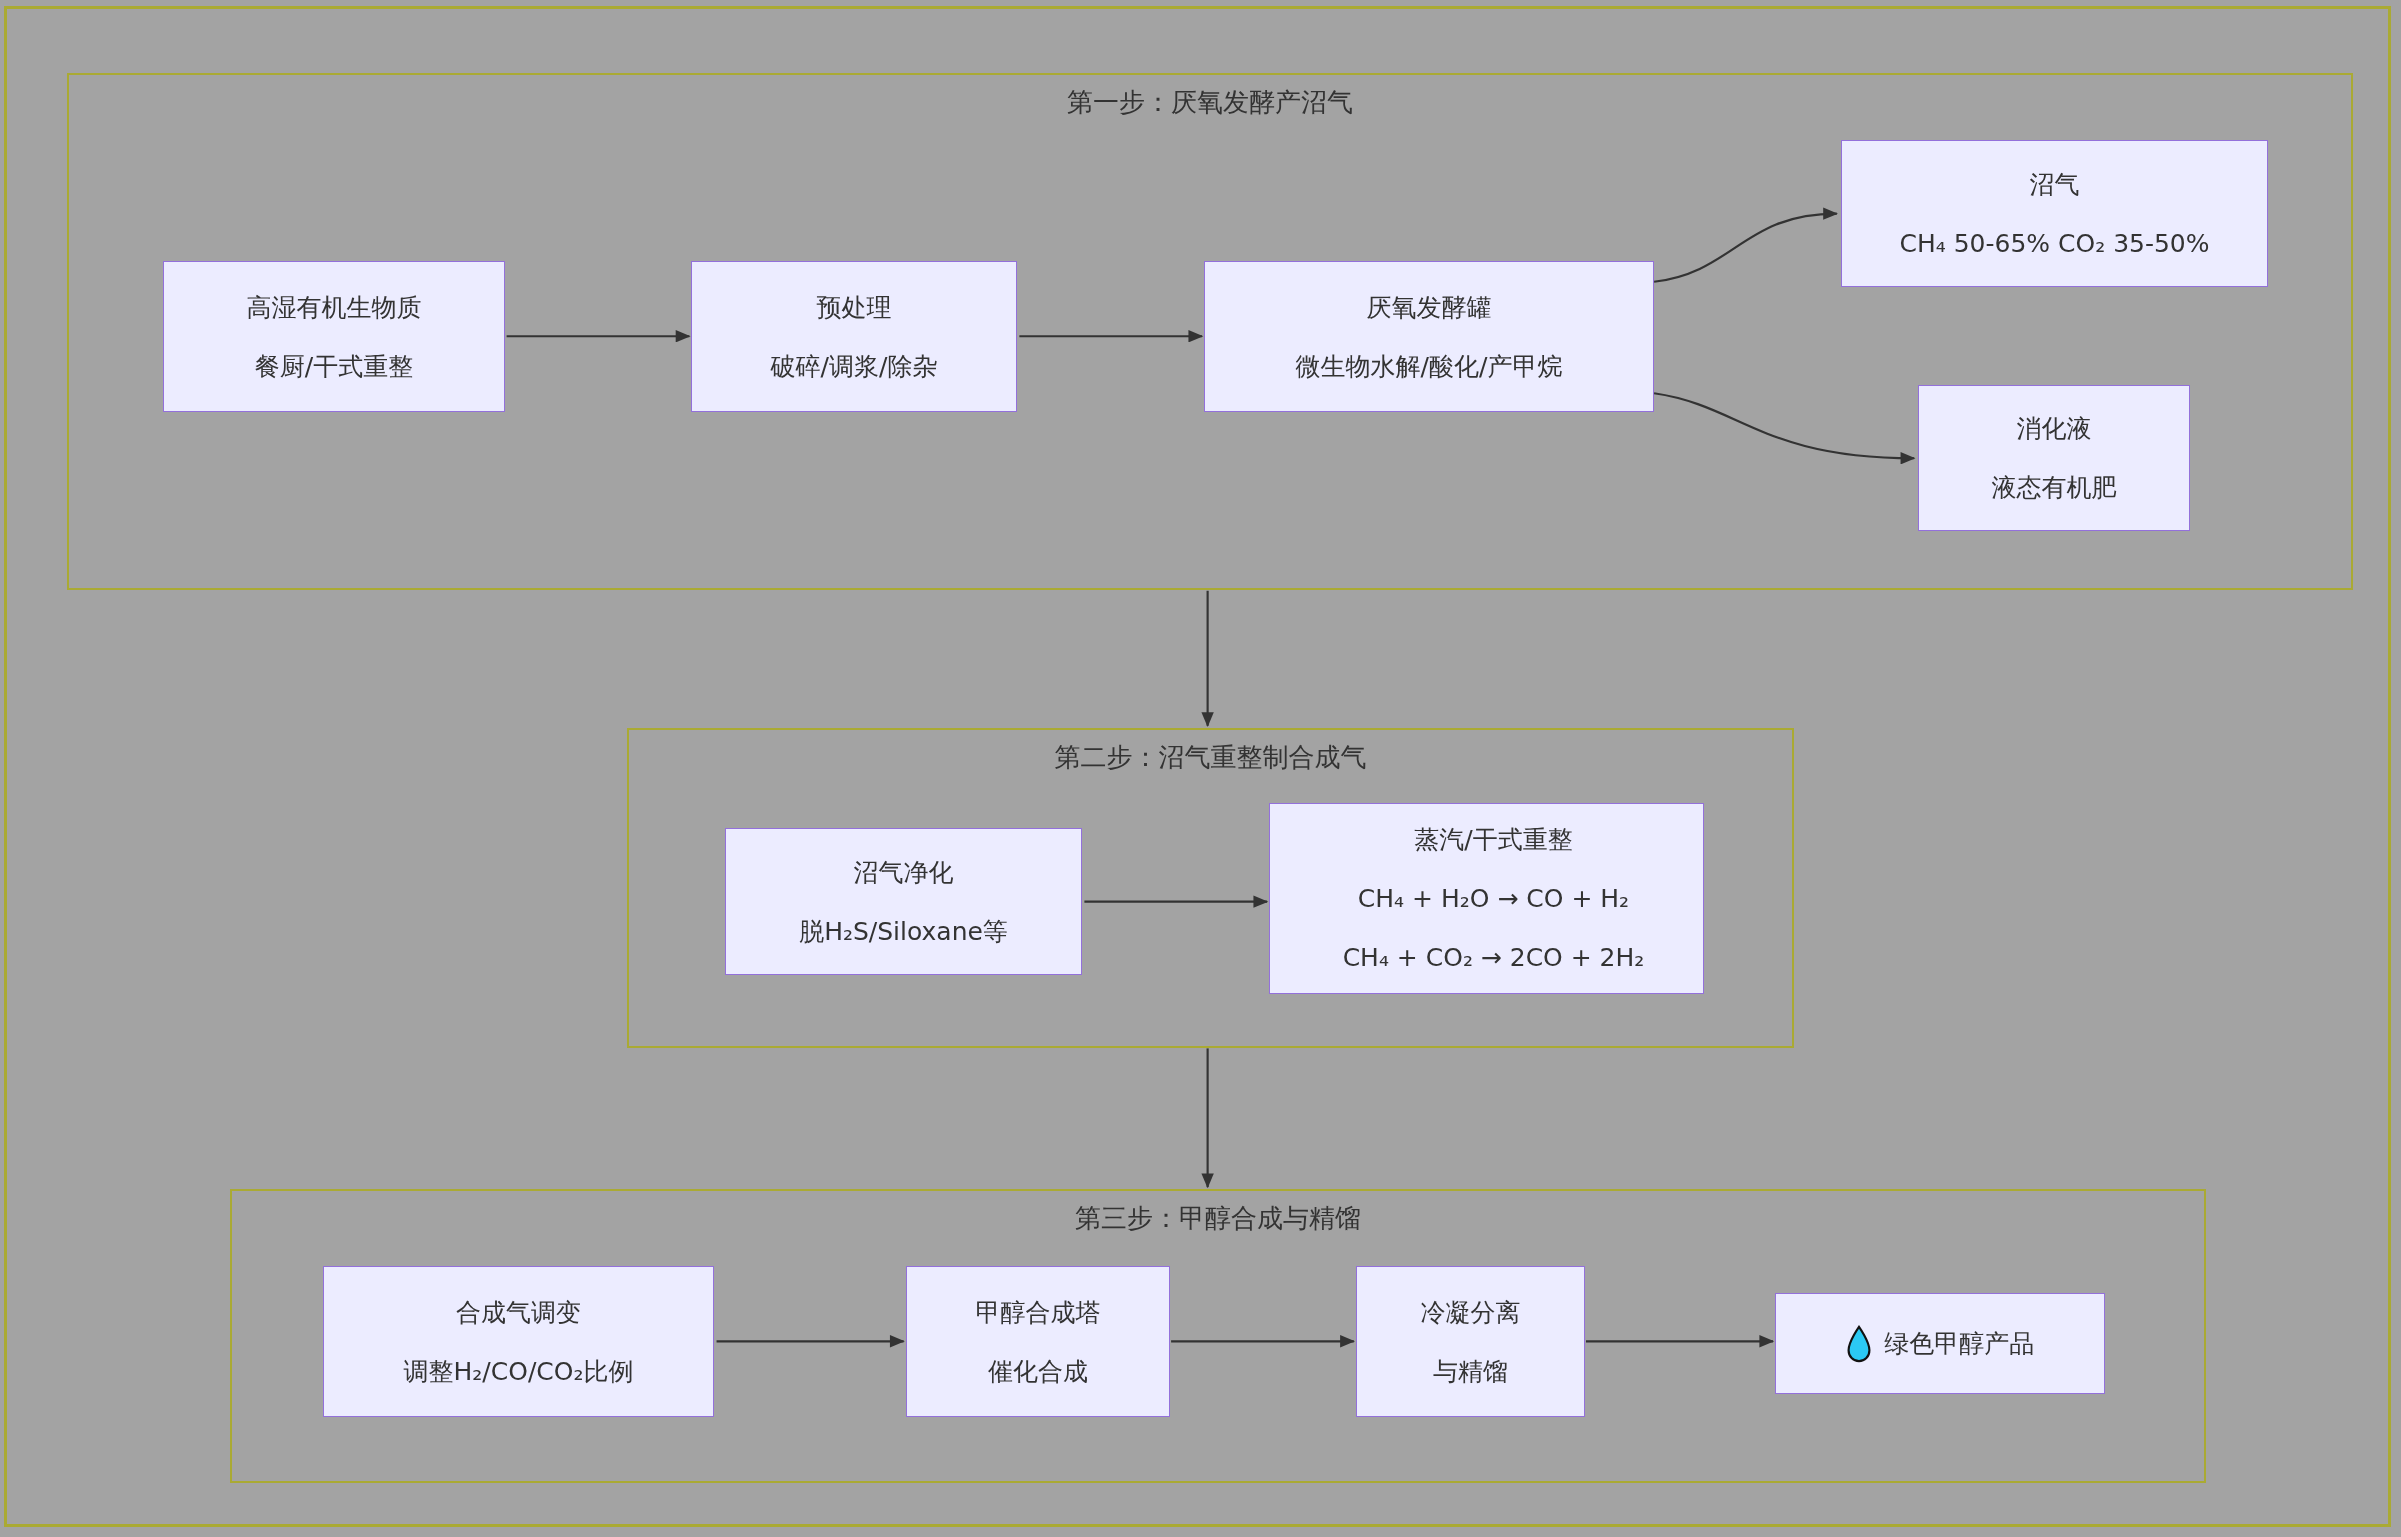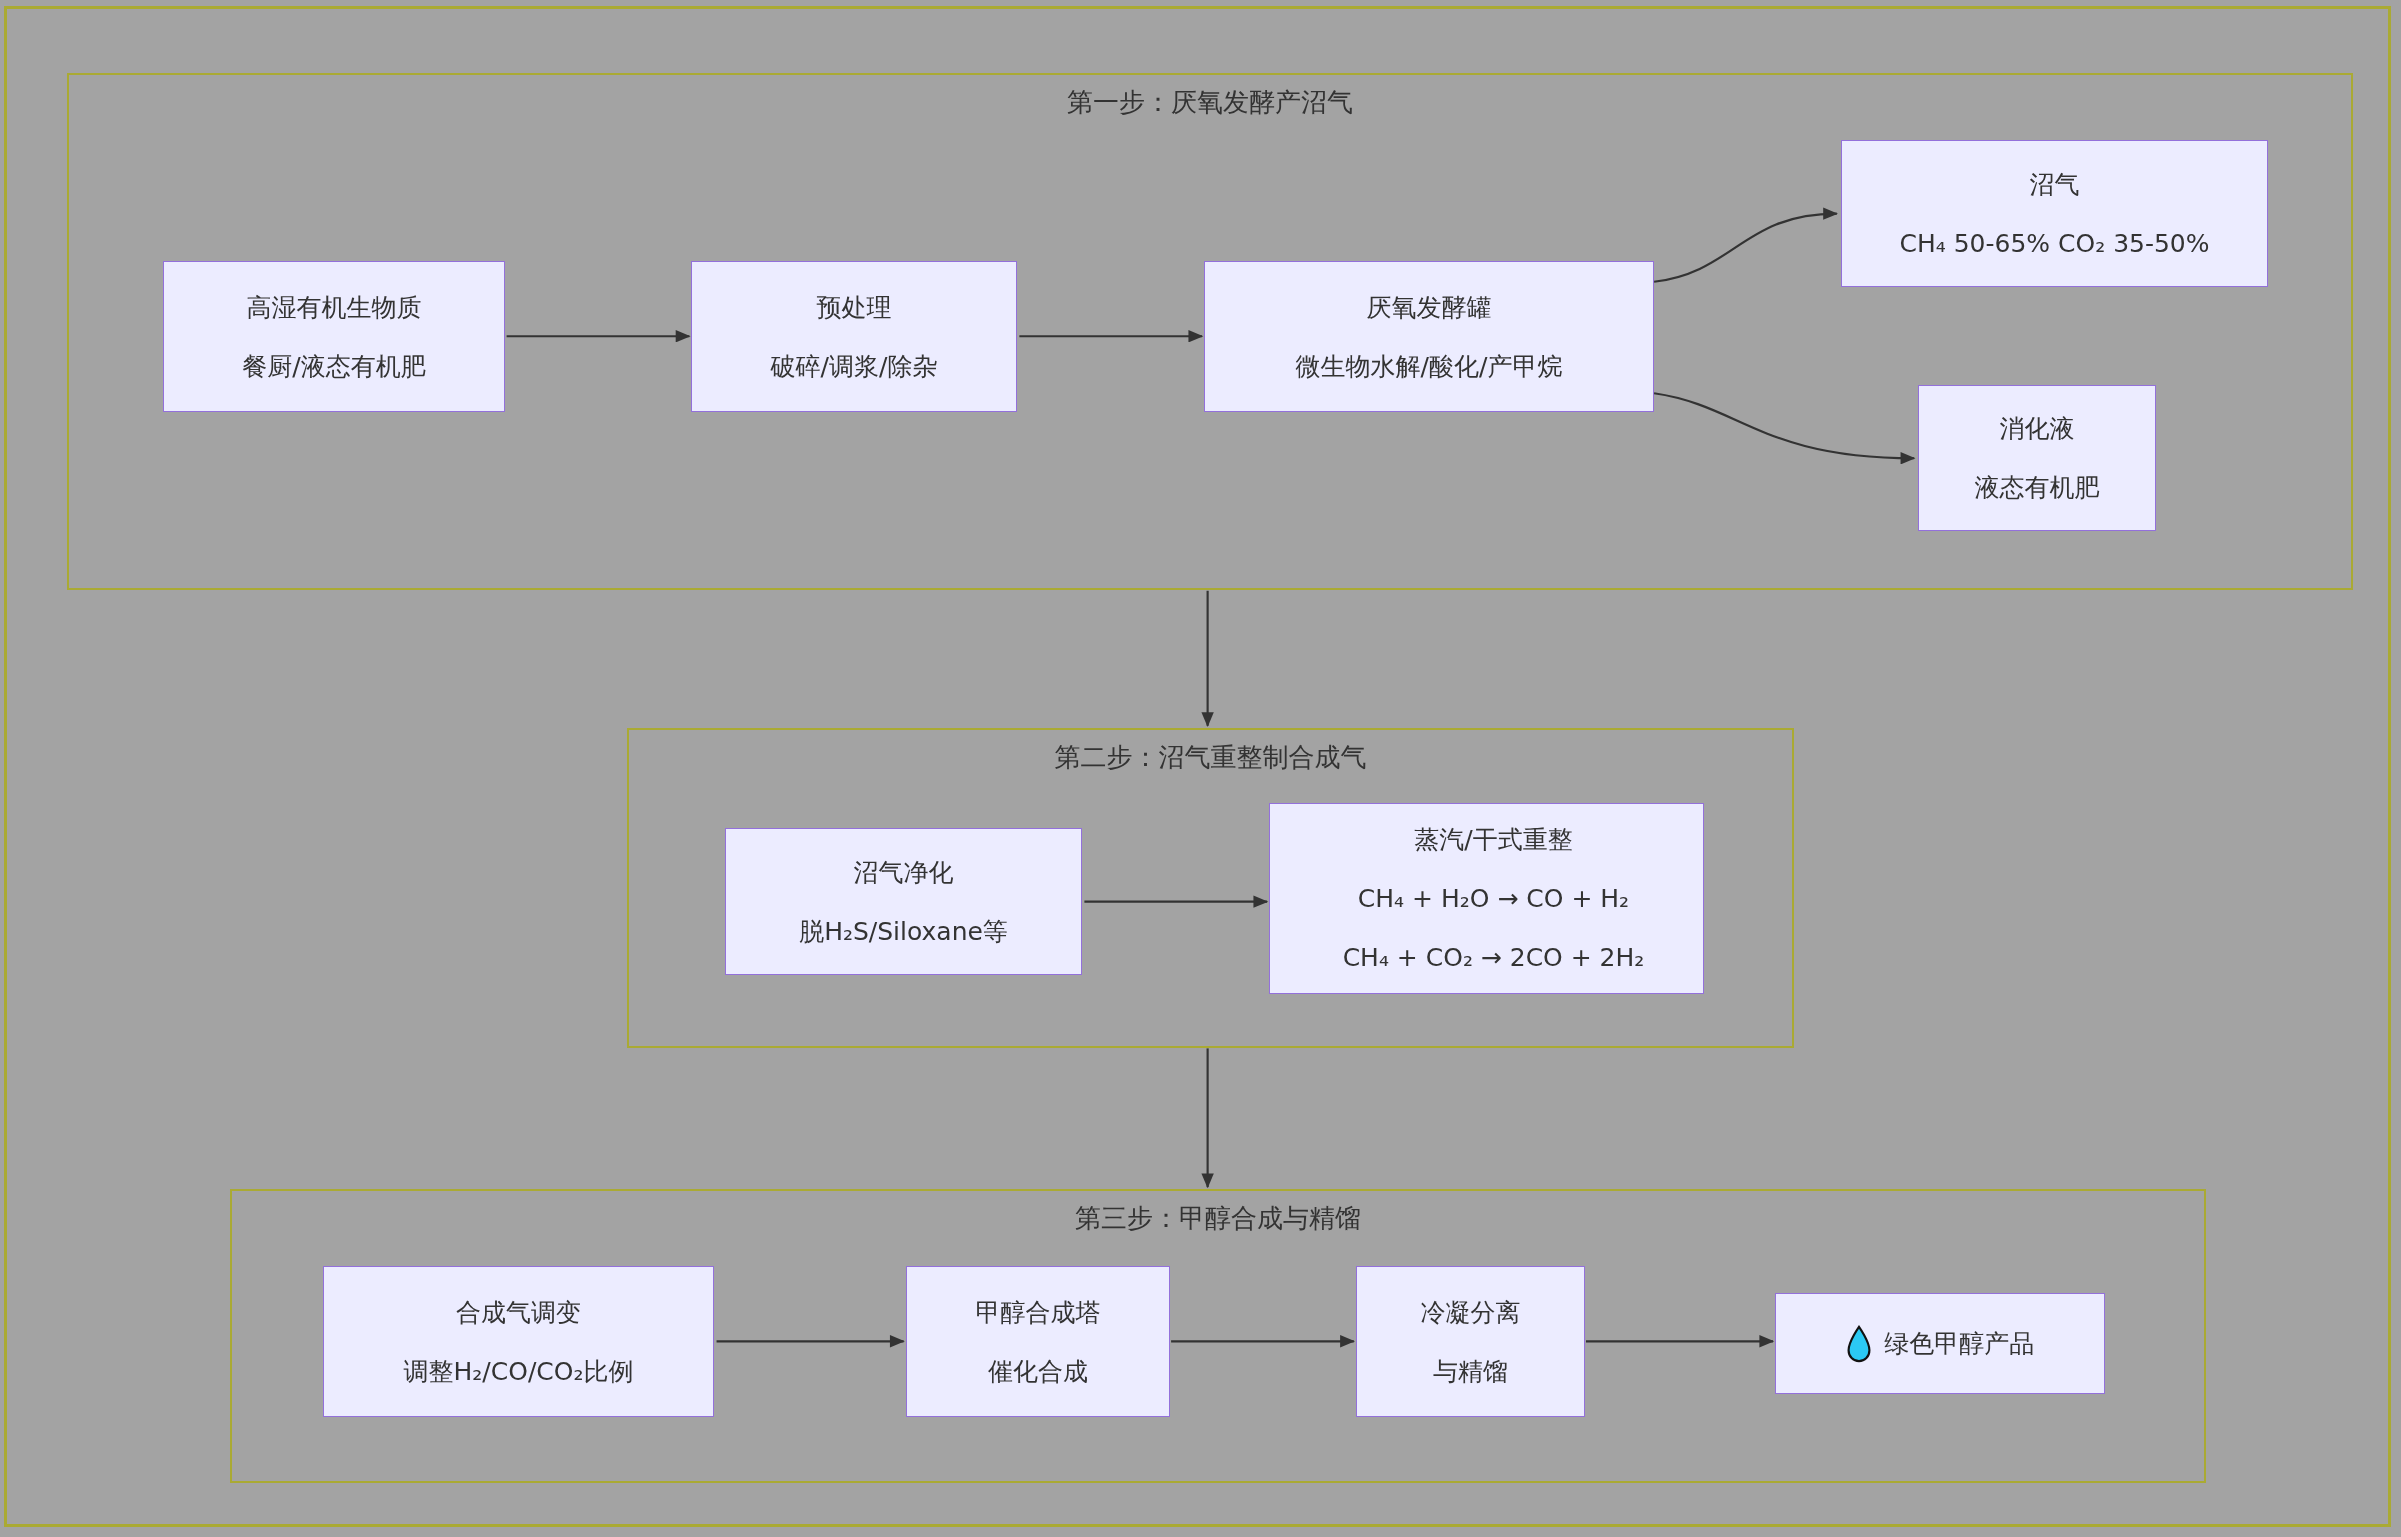--- a/index.html
+++ b/index.html
@@ -104,39 +104,39 @@
       <path d="M 1751 1456 L 2046 1456" marker-end="url(#arrow)"></path>
       <path d="M 1950 1693 L 1950 1917" marker-end="url(#arrow)"></path>
       <path d="M 1157 2166 L 1459 2166" marker-end="url(#arrow)"></path>
       <path d="M 1891 2166 L 2186 2166" marker-end="url(#arrow)"></path>
       <path d="M 2561 2166 L 2863 2166" marker-end="url(#arrow)"></path>
     </g>
   </svg>
 
   <div class="node" style="left:163px; top:261px; width:342px; height:151px;">
     <div class="nline">高湿有机生物质</div>
-    <div class="nline">餐厨/液态有机肥</div>
+    <div class="nline">餐厨/干式重整</div>
   </div>
 
   <div class="node" style="left:691px; top:261px; width:326px; height:151px;">
     <div class="nline">预处理</div>
     <div class="nline">破碎/调浆/除杂</div>
   </div>
 
   <div class="node" style="left:1204px; top:261px; width:450px; height:151px;">
     <div class="nline">厌氧发酵罐</div>
     <div class="nline">微生物水解/酸化/产甲烷</div>
   </div>
 
   <div class="node" style="left:1841px; top:140px; width:427px; height:147px;justify-content:center;">
     <div class="nline">沼气</div>
     <div class="nline">CH₄ 50-65% CO₂ 35-50%</div>
   </div>
 
-  <div class="node" style="left:1918px; top:385px; width:238px; height:146px;">
+  <div class="node" style="left:1918px; top:385px; width:272px; height:146px;">
     <div class="nline">消化液</div>
     <div class="nline">液态有机肥</div>
   </div>
 
   <div class="node" style="left:725px; top:828px; width:357px; height:147px;">
     <div class="nline">沼气净化</div>
     <div class="nline">脱H₂S/Siloxane等</div>
   </div>
 
   <div class="node" style="left:1269px; top:803px; width:435px; height:191px;padding-left:14px;">

